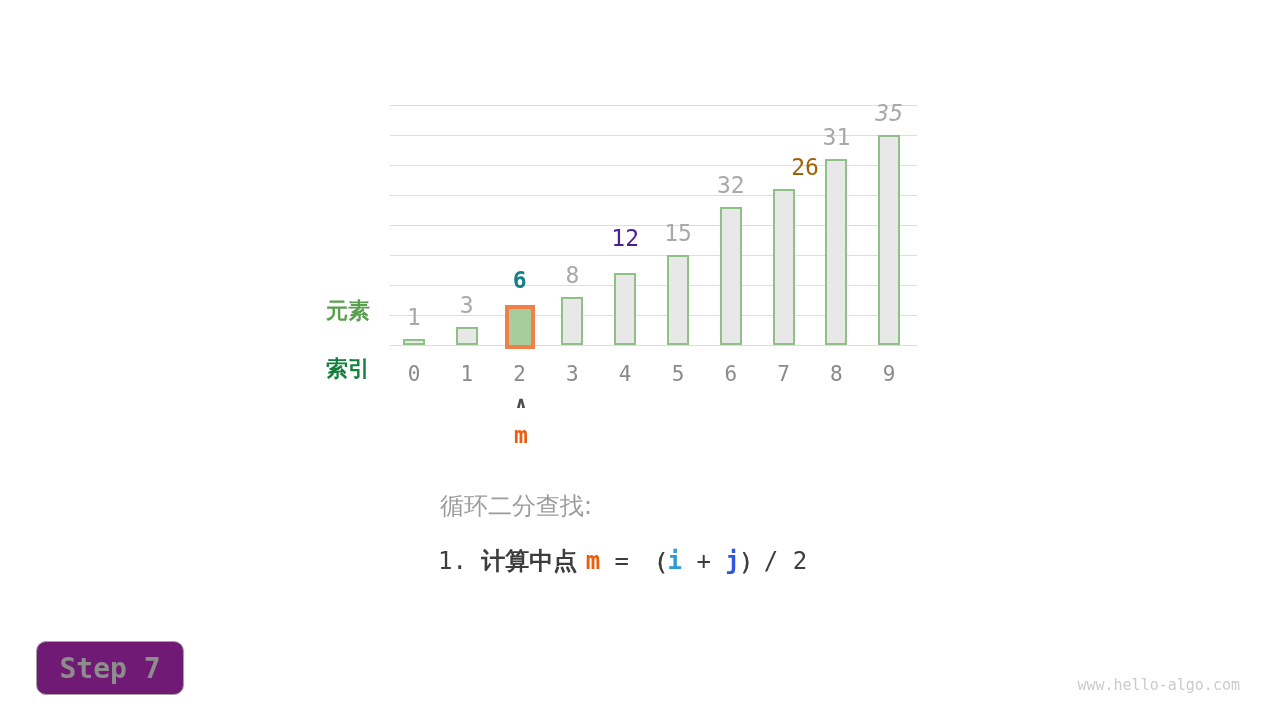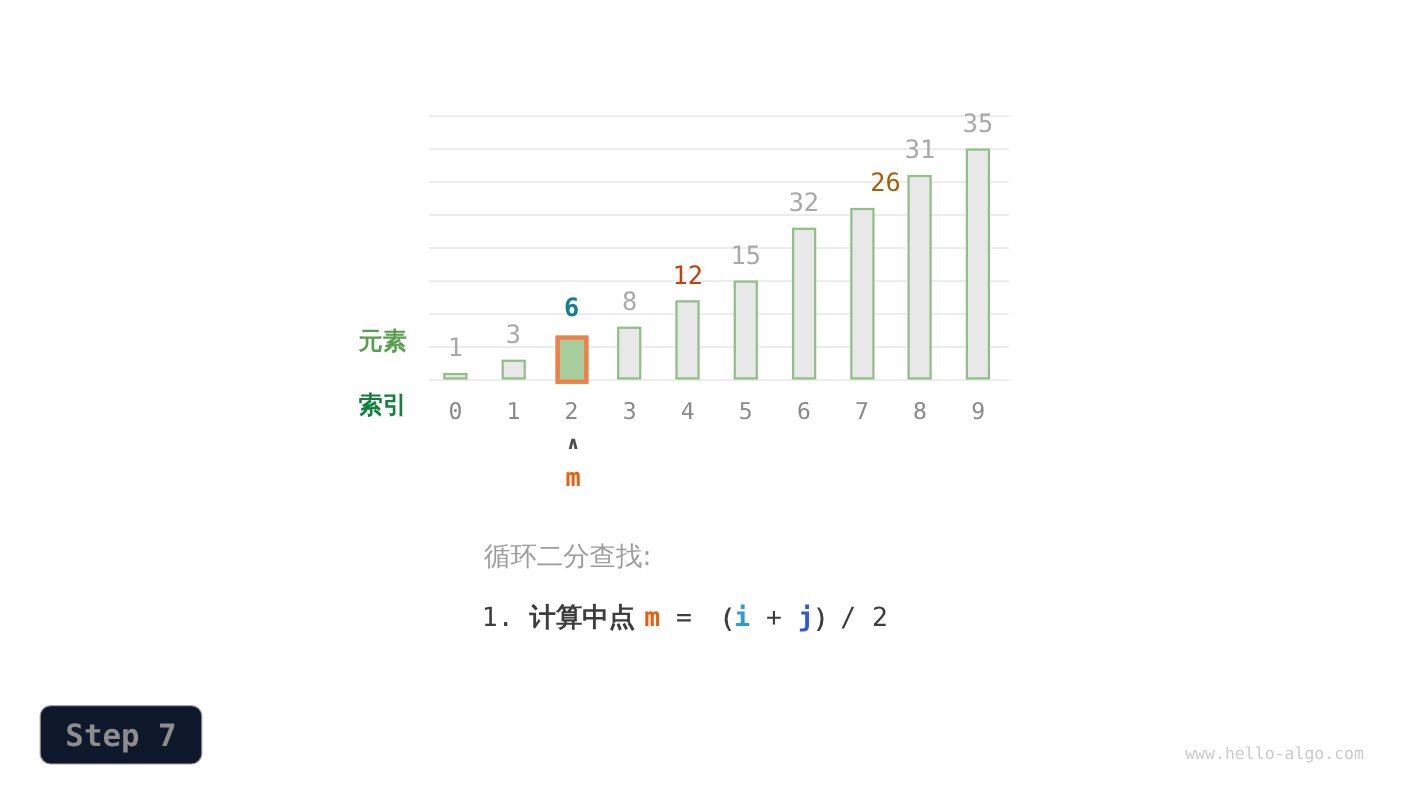--- a/index.html
+++ b/index.html
@@ -43,21 +43,21 @@
   .seg-code{font-family:"DejaVu Sans Mono","Liberation Mono",monospace;color:#3d3d3d;}
   .seg-cjk{font-family:"DejaVu Sans","Liberation Sans",sans-serif;color:#3d3d3d;font-weight:600;}
   .seg-var-m{font-family:"DejaVu Sans Mono","Liberation Mono",monospace;font-weight:bold;color:#e8600f;}
   .seg-var-i{font-family:"DejaVu Sans Mono","Liberation Mono",monospace;font-weight:bold;color:#2e9bd8;}
   .seg-var-j{font-family:"DejaVu Sans Mono","Liberation Mono",monospace;font-weight:bold;color:#2f56e2;}
   .seg-kw-green{font-family:"DejaVu Sans Mono","Liberation Mono",monospace;font-weight:bold;color:#5a9e50;}
   .seg-kw-teal{font-family:"DejaVu Sans Mono","Liberation Mono",monospace;font-weight:bold;color:#2e8c87;}
 
   
   .step-badge{position:absolute;left:36px;top:641px;width:146px;height:52px;
-              border:1.5px solid #a3a3a3;border-radius:10px;background:#0f172a;
+              border:1.5px solid #a3a3a3;border-radius:10px;background:#701a75;
               display:flex;align-items:center;justify-content:center;}
   .step-badge span{font-family:"DejaVu Sans Mono","Liberation Mono",monospace;
                    font-size:28px;font-weight:bold;color:#8d8d8d;white-space:pre;}
   .watermark{position:absolute;right:40px;top:676px;
              font-family:"DejaVu Sans Mono","Liberation Mono",monospace;
              font-size:15px;color:#cbcbcb;}
 </style>
 </head>
 <body>
 
@@ -79,36 +79,36 @@
       <div class="bar" style="left: 65.8px; bottom: 0px; width: 22px; height: 18px; background: rgb(232, 232, 232); border-color: rgb(144, 191, 136);"></div>
       <div class="val-label" style="left: 76.8px; bottom: 27px; color: rgb(169, 169, 169);">3</div>
       <div class="idx-label" style="left: 76.8px; top: 257px; color: rgb(138, 138, 138);">1</div>
       <div class="bar hl" style="left: 114.6px; bottom: -4px; width: 22px; height: 36px; background: rgb(167, 205, 157); border-color: rgb(240, 128, 72);"></div>
       <div class="val-label hl" style="left: 129.6px; bottom: 52px; color: rgb(21, 128, 140);">6</div>
       <div class="idx-label" style="left: 129.6px; top: 257px; color: rgb(138, 138, 138);">2</div>
       <div class="bar" style="left: 171.4px; bottom: 0px; width: 22px; height: 48px; background: rgb(232, 232, 232); border-color: rgb(144, 191, 136);"></div>
       <div class="val-label" style="left: 182.4px; bottom: 57px; color: rgb(169, 169, 169);">8</div>
       <div class="idx-label" style="left: 182.4px; top: 257px; color: rgb(138, 138, 138);">3</div>
       <div class="bar" style="left: 224.2px; bottom: 0px; width: 22px; height: 72px; background: rgb(232, 232, 232); border-color: rgb(144, 191, 136);"></div>
-      <div class="val-label" style="left: 235.2px; bottom: 81px; color: #c2410c;">12</div>
+      <div class="val-label" style="left: 235.2px; bottom: 94px; color: #4c1d95;">12</div>
       <div class="idx-label" style="left: 235.2px; top: 257px; color: rgb(138, 138, 138);">4</div>
       <div class="bar" style="left: 277px; bottom: 0px; width: 22px; height: 90px; background: rgb(232, 232, 232); border-color: rgb(144, 191, 136);"></div>
       <div class="val-label" style="left: 288px; bottom: 99px; color: rgb(169, 169, 169);">15</div>
       <div class="idx-label" style="left: 288px; top: 257px; color: rgb(138, 138, 138);">5</div>
       <div class="bar" style="left: 329.8px; bottom: 0px; width: 22px; height: 138px; background: rgb(232, 232, 232); border-color: rgb(144, 191, 136);"></div>
       <div class="val-label" style="left: 340.8px; bottom: 147px; color: rgb(169, 169, 169);">32</div>
       <div class="idx-label" style="left: 340.8px; top: 257px; color: rgb(138, 138, 138);">6</div>
       <div class="bar" style="left: 382.6px; bottom: 0px; width: 22px; height: 156px; background: rgb(232, 232, 232); border-color: rgb(144, 191, 136);"></div>
       <div class="val-label" style="left: 415px; bottom: 165px; color: #a16207; text-align: center;">26</div>
       <div class="idx-label" style="left: 393.6px; top: 257px; color: rgb(138, 138, 138);">7</div>
       <div class="bar" style="left: 435.4px; bottom: 0px; width: 22px; height: 186px; background: rgb(232, 232, 232); border-color: rgb(144, 191, 136);"></div>
       <div class="val-label" style="left: 446.4px; bottom: 195px; color: rgb(169, 169, 169);">31</div>
       <div class="idx-label" style="left: 446.4px; top: 257px; color: rgb(138, 138, 138);">8</div>
       <div class="bar" style="left: 488.2px; bottom: 0px; width: 22px; height: 210px; background: rgb(232, 232, 232); border-color: rgb(144, 191, 136);"></div>
-      <div class="val-label" style="left: 499.2px; bottom: 219px; color: rgb(169, 169, 169);">35</div>
+      <div class="val-label" style="left: 499.2px; bottom: 219px; color: rgb(169, 169, 169); font-style: italic;">35</div>
       <div class="idx-label" style="left: 499.2px; top: 257px; color: rgb(138, 138, 138);">9</div>
     </div>
 
   <div class="row-label element">元素</div>
   <div class="row-label index">索引</div>
 
   <div class="pointer-caret">∧</div>
   <div class="pointer-label">m</div>
 
   <div class="caption-heading">循环二分查找:</div>

